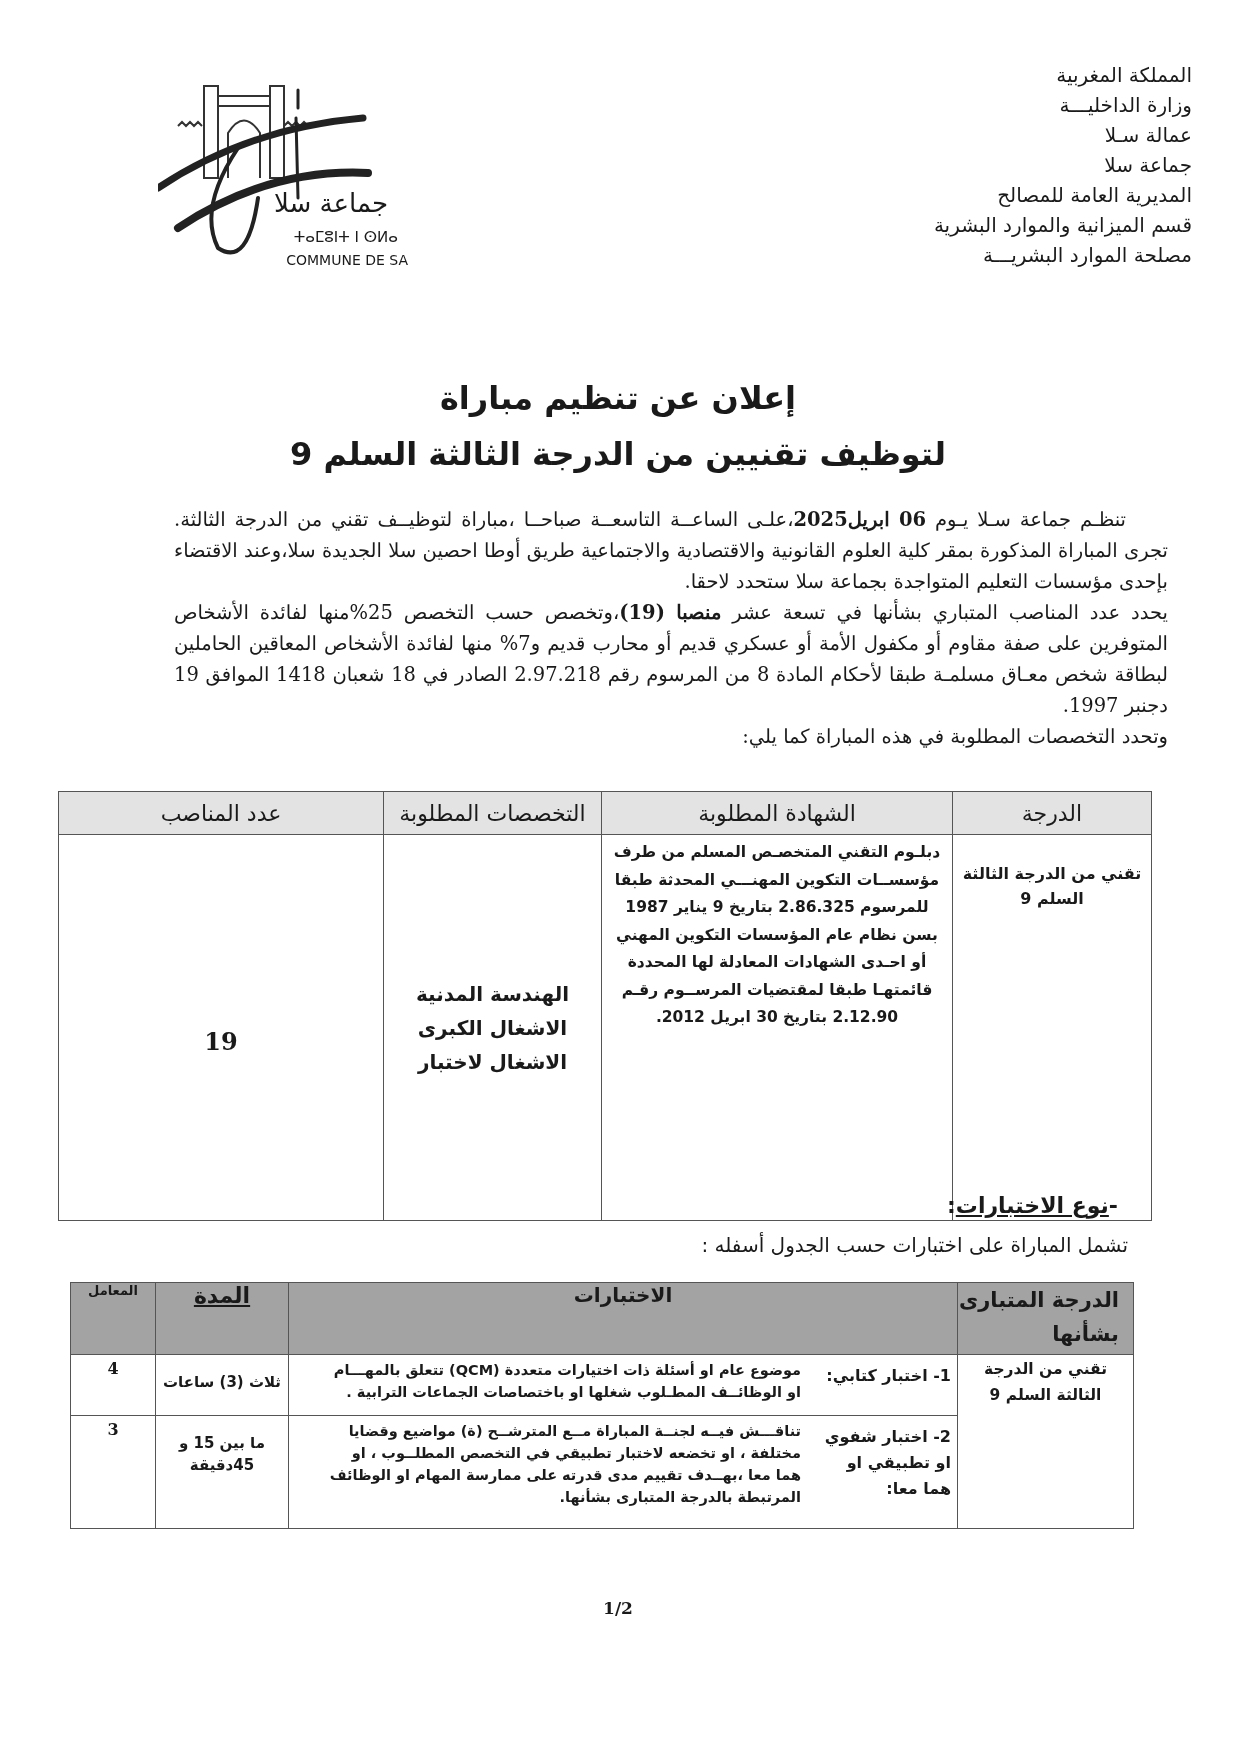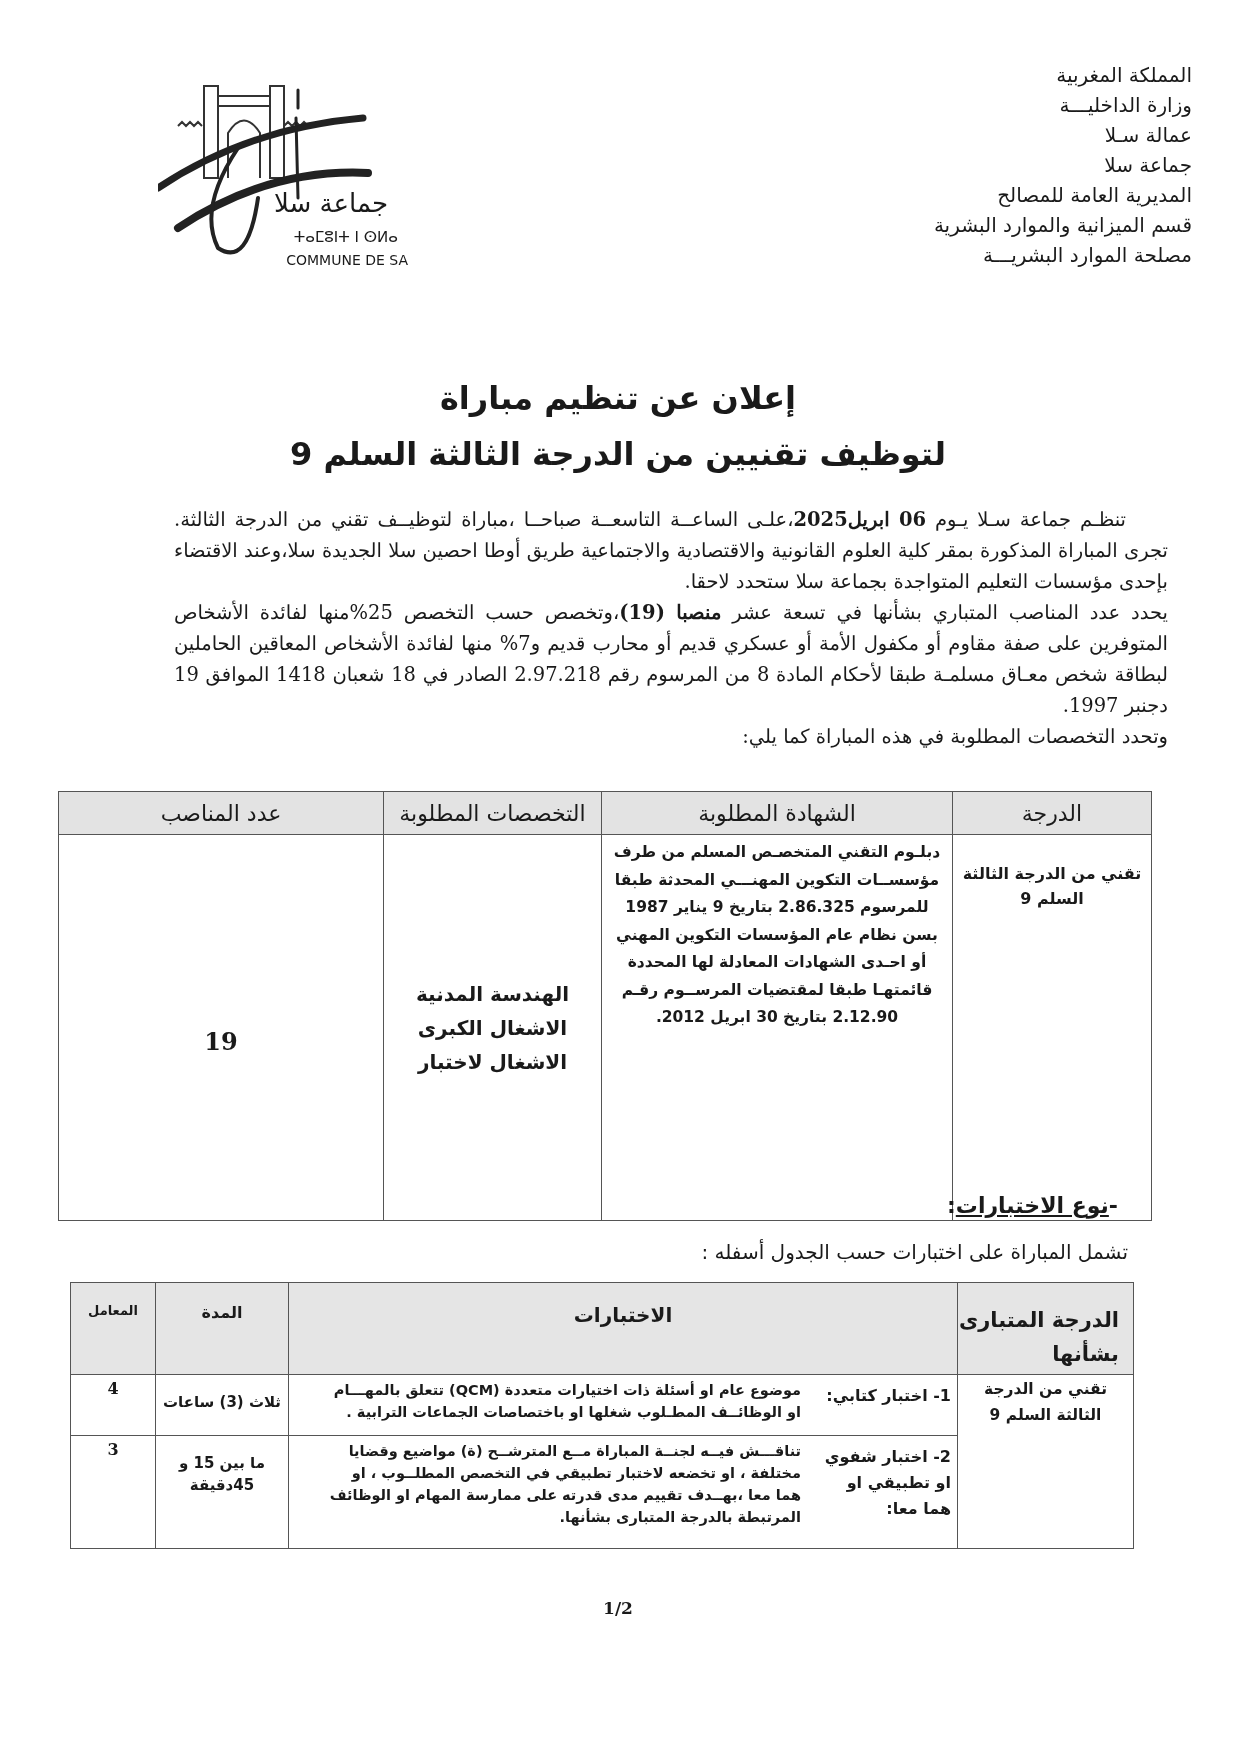--- a/index.html
+++ b/index.html
@@ -49,33 +49,33 @@
     .t1 .diploma { font-size: 15.5px; font-weight: bold; line-height: 27.5px; padding: 4px 10px; }
     .t1 .spec { vertical-align: middle; font-size: 20px; font-weight: bold; line-height: 34px; }
     .t1 .count { vertical-align: middle; font-family: "DejaVu Serif", serif; font-size: 24px; font-weight: bold; padding-top: 28px; }
     .tests-heading {
       position: absolute; right: 118px; top: 1193px; direction: rtl;
       font-family: "DejaVu Sans", sans-serif; font-weight: bold; font-size: 22px;
     }
     .tests-heading .u { text-decoration: underline; }
     .tests-intro {
       position: absolute; right: 108px; top: 1233px; direction: rtl;
-      font-family: "DejaVu Sans", sans-serif; font-size: 20px; margin-top: 7px;
+      font-family: "DejaVu Sans", sans-serif; font-size: 20px;
     }
     .t2 {
       position: absolute; left: 70px; top: 1282px; width: 1064px;
       font-family: "DejaVu Sans", sans-serif;
     }
     .t2 th {
-      background: #e5e5e5; font-weight: bold; border: 1.5px solid #555; height: 70px;
-      vertical-align: top; padding-top: 20px;
+      background: #a3a3a3; font-weight: bold; border: 1.5px solid #555; height: 70px;
+      vertical-align: top; padding-top: 0;
     }
     .t2 th.grade-h { font-size: 21px; text-align: right; padding-right: 14px; line-height: 34px; }
     .t2 th.tests-h { font-size: 20px; text-align: center; }
-    .t2 th.dur-h { font-size: 16px; text-align: center; }
+    .t2 th.dur-h { font-size: 22px; text-align: center; text-decoration: underline; }
     .t2 th.coef-h { font-size: 13px; text-align: center; }
     .t2 td { border: 1.5px solid #555; vertical-align: top; font-size: 14.5px; font-weight: bold; }
     .t2 .grade-c { text-align: center; vertical-align: middle; font-size: 15.5px; line-height: 26px; padding-bottom: 120px; }
     .t2 .test-name { text-align: right; padding: 8px 6px 0 0; width: 130px; font-size: 16px; line-height: 26px; border-left: none; }
     .t2 .test-desc { text-align: right; padding: 4px 20px 4px 40px; line-height: 22px; border-right: none; }
     .t2 .dur { text-align: center; line-height: 22px; padding-top: 16px; font-size: 15px; }
     .t2 .coef { text-align: center; padding-top: 4px; font-family: "DejaVu Serif", serif; font-size: 16px; }
     .page-num {
       position: absolute; left: 0; right: 0; top: 1598px; text-align: center;
       font-family: "DejaVu Serif", serif; font-weight: bold; font-size: 17px;

